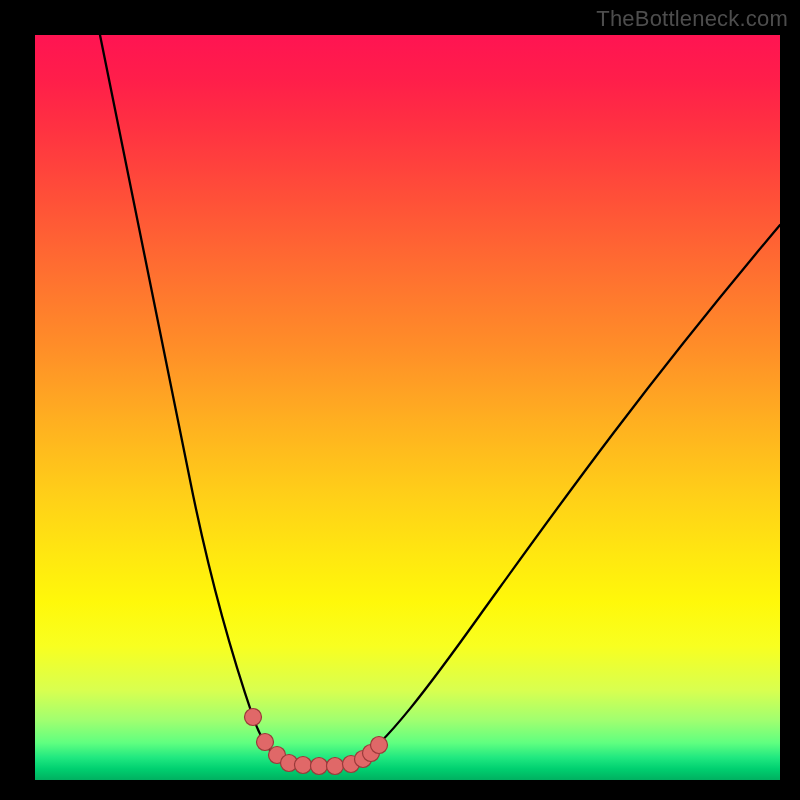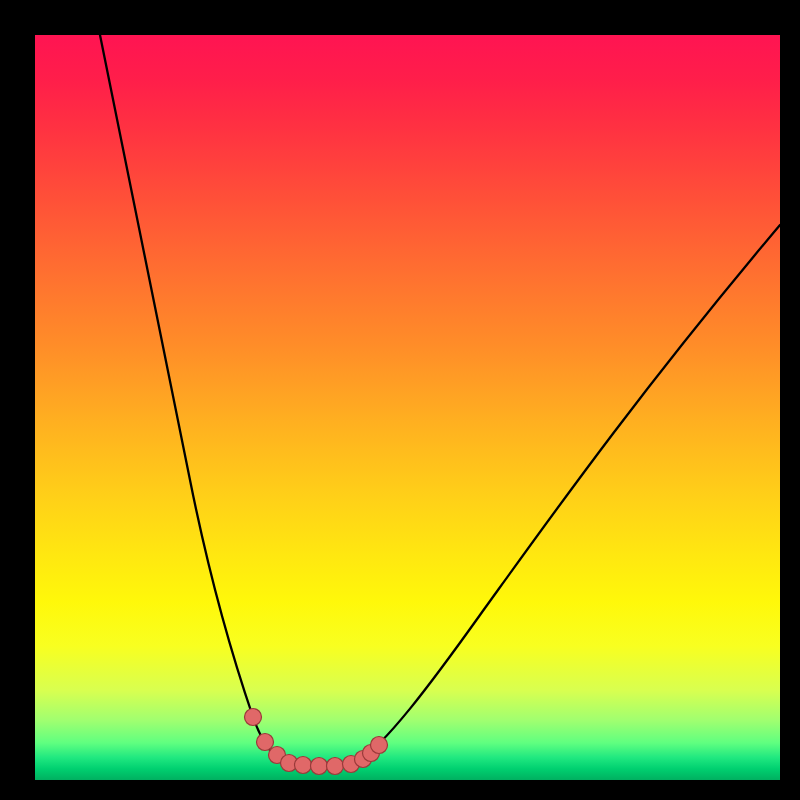--- a/index.html
+++ b/index.html
@@ -102,13 +102,14 @@
         <circle class="bead" cx="316" cy="729" r="8.5"></circle>
 
         <circle class="bead" cx="328" cy="724" r="8.5"></circle>
         <circle class="bead" cx="336" cy="718" r="8.5"></circle>
         <circle class="bead" cx="344" cy="710" r="8.5"></circle>
       </g>
     </svg>
 
   </div>
 
+  <div class="watermark">TheBottleneck.com</div>
 </div>
 
 </body></html>

